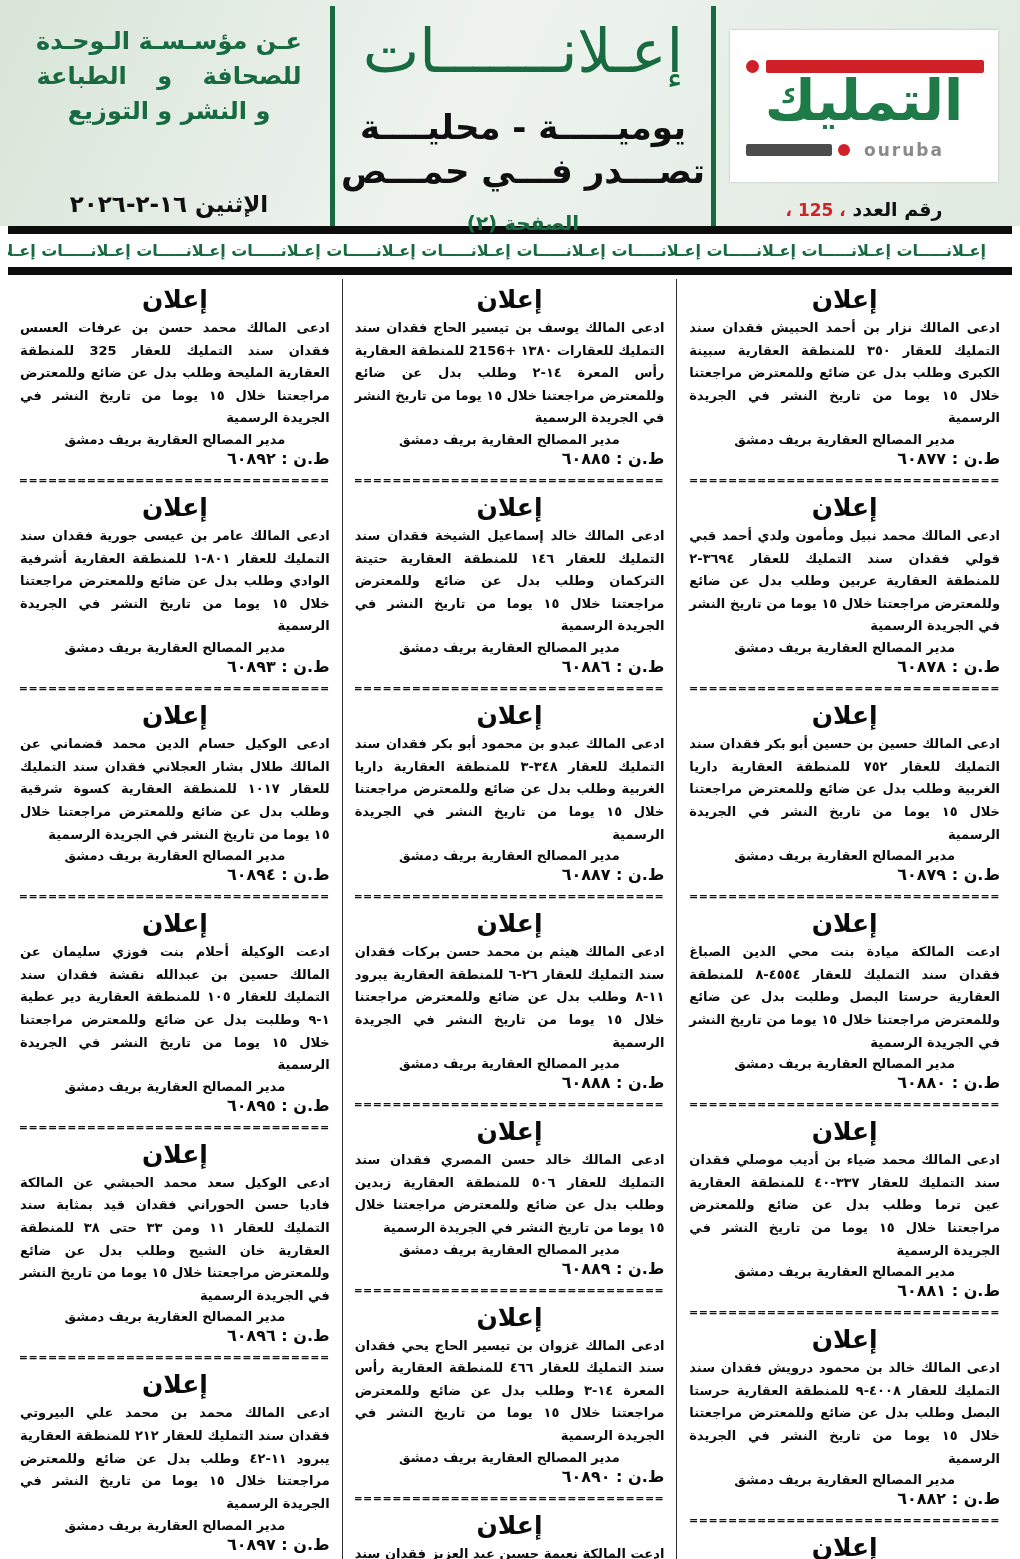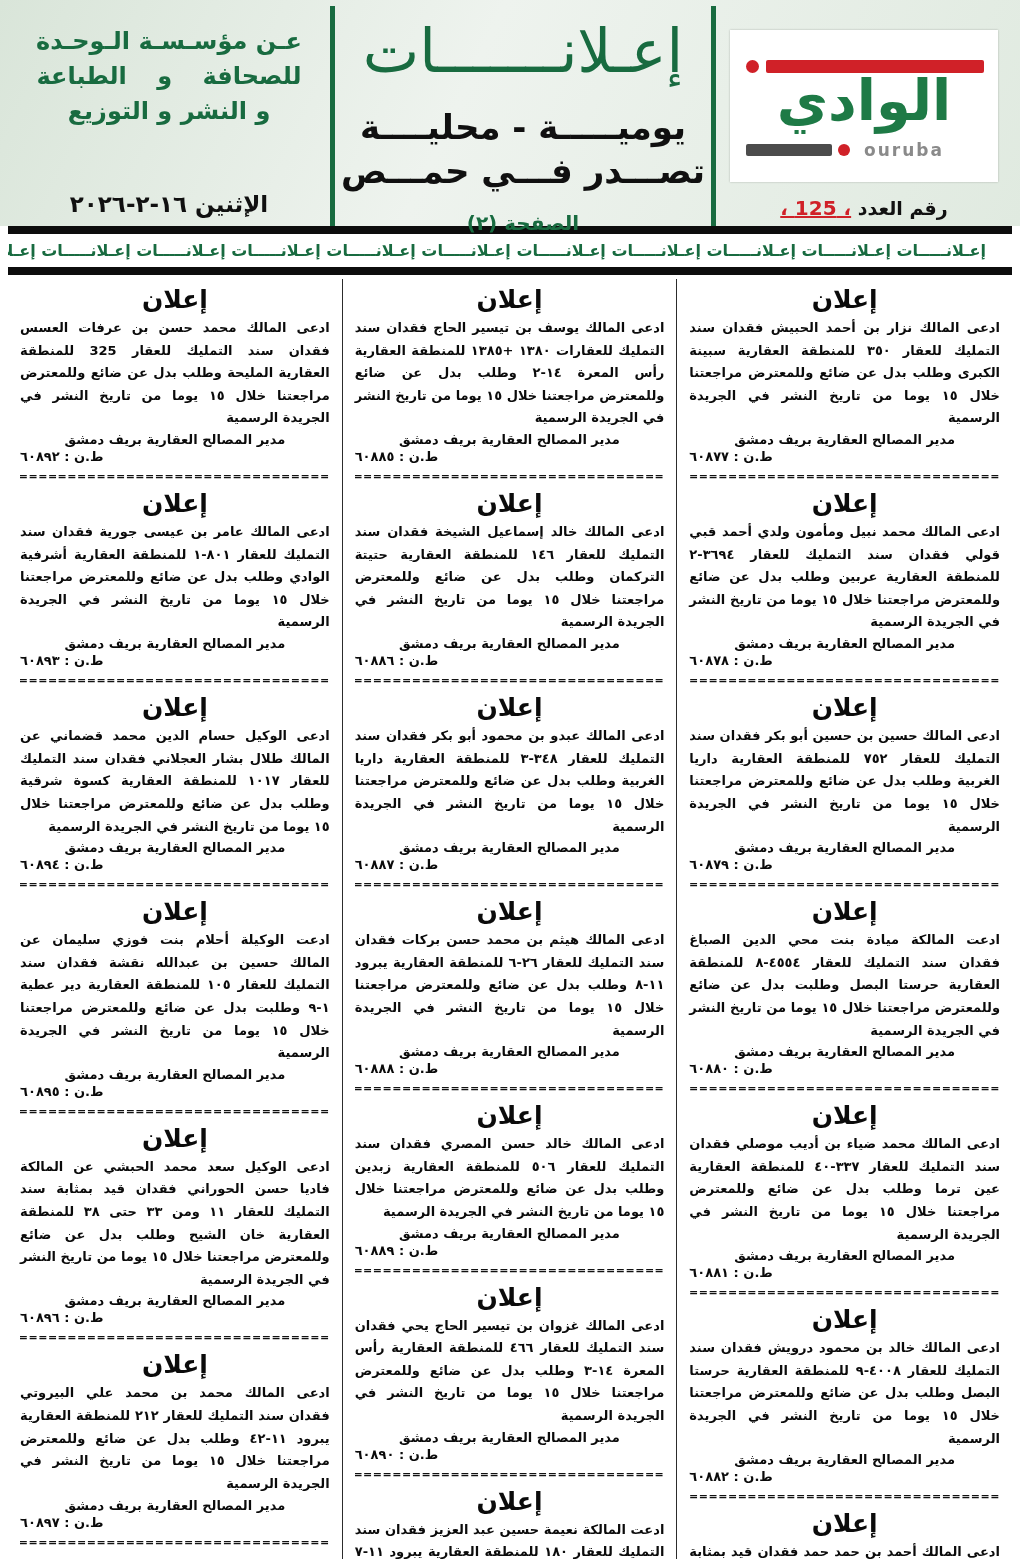--- a/index.html
+++ b/index.html
@@ -28,21 +28,21 @@
   .l-latin{
     position:absolute;bottom:22px;right:54px;direction:ltr;
     font-size:17px;font-weight:bold;color:#8a8a8a;letter-spacing:2px;
   }
   .l-darkbar{position:absolute;bottom:26px;left:16px;width:86px;height:12px;background:#4c4c4c;border-radius:2px;}
   .l-darkdot{position:absolute;bottom:26px;left:108px;width:12px;height:12px;border-radius:50%;background:#d02128;}
   .issue-line{
     position:absolute;bottom:6px;left:0;right:0;text-align:center;
     font-size:19px;font-weight:bold;color:#111;
   }
-  .issue-num{color:#d02128;font-size:20px;text-decoration:underline;}
+  .issue-num{color:#d02128;font-size:17px;}
   .mh-center{
     flex:1;text-align:center;padding-top:14px;box-sizing:border-box;
     border-right:5px solid #186b40;border-left:5px solid #186b40;
   }
   .masthead-title{font-size:60px;font-weight:normal;color:#186b40;margin:0;line-height:1.05;}
   .mh-sub{font-size:34px;font-weight:bold;color:#101010;line-height:1.3;margin-top:22px;}
   .mh-page{font-size:20px;font-weight:bold;color:#186b40;margin-top:18px;}
   .mh-pub{
     width:322px;text-align:center;padding-top:18px;box-sizing:border-box;
     color:#186b40;font-weight:bold;font-size:24px;line-height:1.45;
@@ -56,38 +56,38 @@
     font-size:16px;font-weight:bold;color:#186b40;
     white-space:nowrap;overflow:hidden;
   }
   
   .columns{display:flex;min-height:1192px;padding:4px 8px 0 8px;}
   .col{width:33.333%;box-sizing:border-box;padding:6px 12px;}
   .col + .col{border-left:none;border-right:1.5px solid #2c2c2c;}
   .ad-title{text-align:center;font-size:25px;font-weight:bold;margin:0 0 3px 0;color:#0b0b0b;}
   .ad-body{font-size:13px;font-weight:bold;line-height:1.74;text-align:justify;margin:0;color:#0b0b0b;}
   .ad-sig{text-align:center;font-size:13px;font-weight:bold;margin:2px 0;color:#0b0b0b;}
-  .ad-ref{text-align:left;font-size:13px;font-weight:bold;margin:0 0 1px 0;color:#0b0b0b;}
+  .ad-ref{text-align:right;font-size:16px;font-weight:bold;margin:0 0 1px 0;color:#0b0b0b;}
   .sep{
     overflow:hidden;white-space:nowrap;margin:6px 0;height:13px;
     font-size:11px;font-weight:bold;letter-spacing:.5px;color:#111;
   }
   .sep::before{content:"==================================================================";}
 </style>
 </head>
 <body>
 
 <div class="page">
 
   <header class="masthead">
     <div class="mh-logo">
       <div class="logo-box">
         <span class="l-reddot"></span>
         <span class="l-redbar"></span>
-        <div class="l-arabic">الوادي</div>
+        <div class="l-arabic">التمليك</div>
         <span class="l-latin">ouruba</span>
         <span class="l-darkbar"></span>
         <span class="l-darkdot"></span>
       </div>
       <div class="issue-line">
         <span>رقم العدد</span>
         <span class="issue-num">، 125 ،</span>
       </div>
     </div>
 
@@ -158,21 +158,21 @@
 <div class="sep"></div>
   <article class="ad">
     <h2 class="ad-title">إعلان</h2>
     <p class="ad-body">ادعى المالك أحمد بن حمد حمد فقدان قيد بمثابة سند التمليك للعقار ١٠٨٦ للمنطقة العقارية رأس العين ١٣-٢ وطلب بدل عن ضائع وللمعترض مراجعتنا خلال ١٥ يوما من تاريخ النشر في الجريدة الرسمية</p>
 
   </article>
 </section>
     <section class="col">
   <article class="ad">
     <h2 class="ad-title">إعلان</h2>
-    <p class="ad-body">ادعى المالك يوسف بن تيسير الحاج فقدان سند التمليك للعقارات ١٣٨٠ +١٣٨٥ للمنطقة العقارية رأس المعرة ١٤-٢ وطلب بدل عن ضائع وللمعترض مراجعتنا خلال ١٥ يوما من تاريخ النشر في الجريدة الرسمية</p>
+    <p class="ad-body">ادعى المالك يوسف بن تيسير الحاج فقدان سند التمليك للعقارات ١٣٨٠ +2156 للمنطقة العقارية رأس المعرة ١٤-٢ وطلب بدل عن ضائع وللمعترض مراجعتنا خلال ١٥ يوما من تاريخ النشر في الجريدة الرسمية</p>
     <p class="ad-sig">مدير المصالح العقارية بريف دمشق</p>
     <p class="ad-ref">ط.ن : ٦٠٨٨٥</p>
   </article>
 <div class="sep"></div>
   <article class="ad">
     <h2 class="ad-title">إعلان</h2>
     <p class="ad-body">ادعى المالك خالد إسماعيل الشيخة فقدان سند التمليك للعقار ١٤٦ للمنطقة العقارية حتيتة التركمان وطلب بدل عن ضائع وللمعترض مراجعتنا خلال ١٥ يوما من تاريخ النشر في الجريدة الرسمية</p>
     <p class="ad-sig">مدير المصالح العقارية بريف دمشق</p>
     <p class="ad-ref">ط.ن : ٦٠٨٨٦</p>
   </article>

